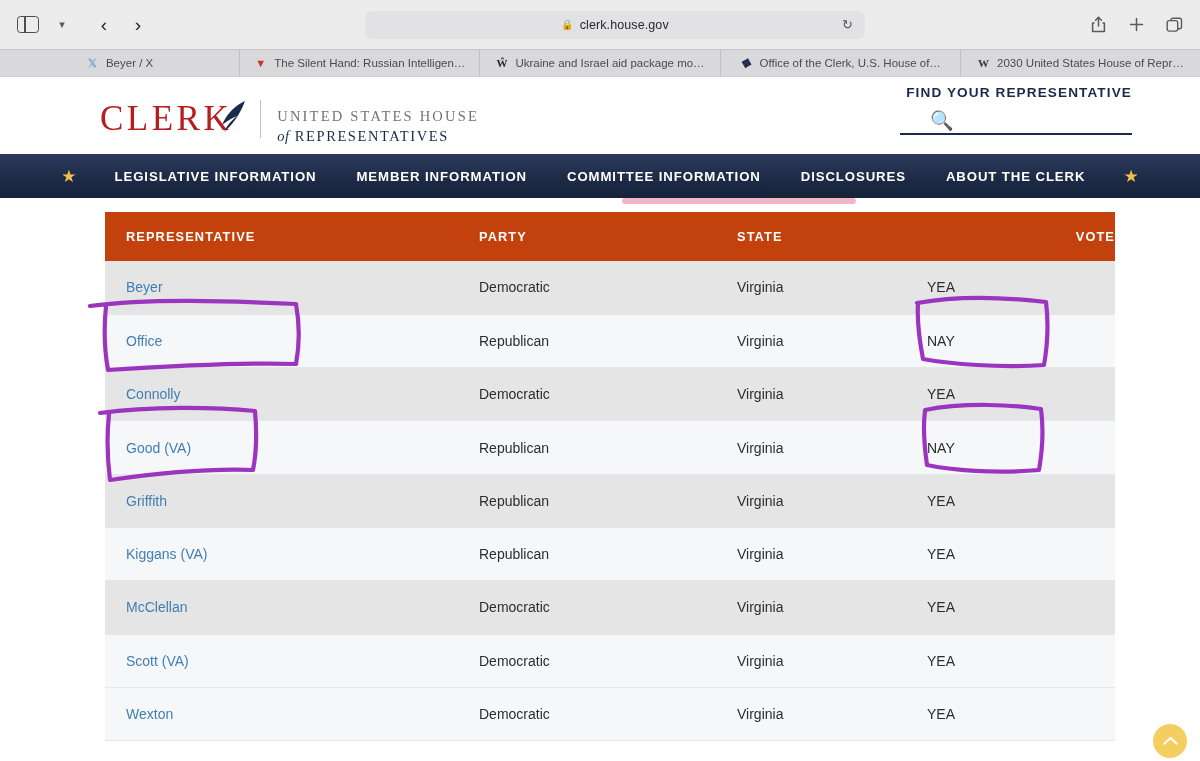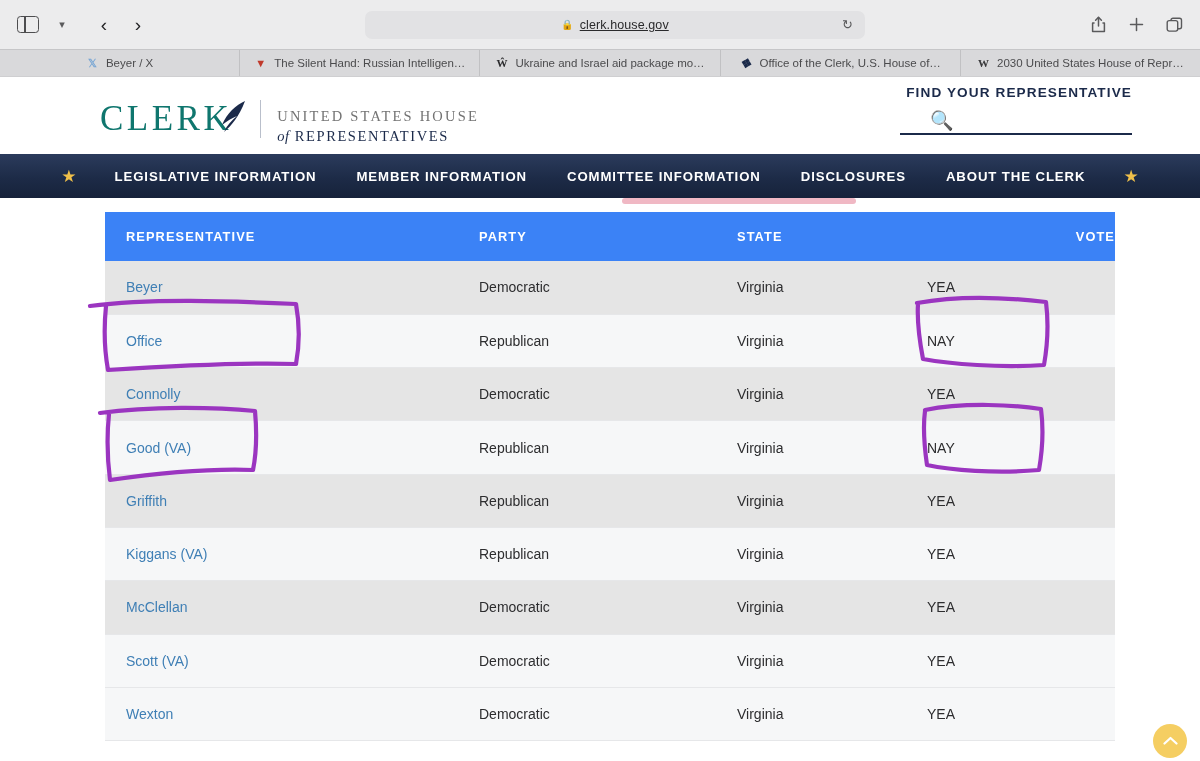--- a/index.html
+++ b/index.html
@@ -46,21 +46,21 @@
     background: #e2e2e4;
     border-radius: 7px;
     display: flex; align-items: center; justify-content: center;
     gap: 6px;
     cursor: text;
   }
   .urlbar .lock {
     font-size: 10px; color: #78787a;
   }
   .urlbar .urltext {
-    font-size: 12.5px; color: #2a2a2c; letter-spacing: .1px; text-decoration: underline;
+    font-size: 12.5px; color: #2a2a2c; letter-spacing: .1px;
   }
   .urlbar .reload {
     position: absolute; right: 12px;
     font-size: 13px; color: #5a5a5c;
   }
   .tb-right {
     position: absolute; right: 10px;
     display: flex; align-items: center; gap: 6px;
   }
 
@@ -100,21 +100,21 @@
     position: relative;
   }
   .logo {
     position: absolute; left: 100px; top: 14px;
     display: flex; align-items: center;
   }
   .logo-clerk {
     font-family: "Liberation Serif", serif;
     font-size: 35px;
     letter-spacing: 3.5px;
-    color: #0f766e;
+    color: #b91c1c;
   }
   .logo-quill {
     position: relative; width: 30px; height: 40px; margin-left: -14px;
   }
   .logo-divider {
     width: 1px; height: 38px; background: #b9bfcb; margin: 0 16px 0 12px;
   }
   .logo-sub { line-height: 1.35; }
   .logo-sub .l1 {
     font-family: "Liberation Serif", serif;
@@ -174,21 +174,21 @@
     position: absolute;
     left: 622px; top: 0px; width: 234px; height: 6px;
     background: #f0b8c4;
     border-radius: 3px;
   }
   .table-wrap {
     position: absolute; left: 105px; top: 14px; width: 1010px;
   }
   table.votes { width: 1010px; border-collapse: collapse; table-layout: fixed; }
   table.votes thead th {
-    background: #3b82f6;
+    background: #c2410c;
     color: #ffffff;
     font-size: 12.8px;
     font-weight: bold;
     letter-spacing: 1.1px;
     text-align: left;
     padding: 17px 0 17px 0;
     height: 48px;
   }
   table.votes thead th:nth-child(1) { padding-left: 21px; width: 374px; }
   table.votes thead th:nth-child(2) { width: 258px; }

